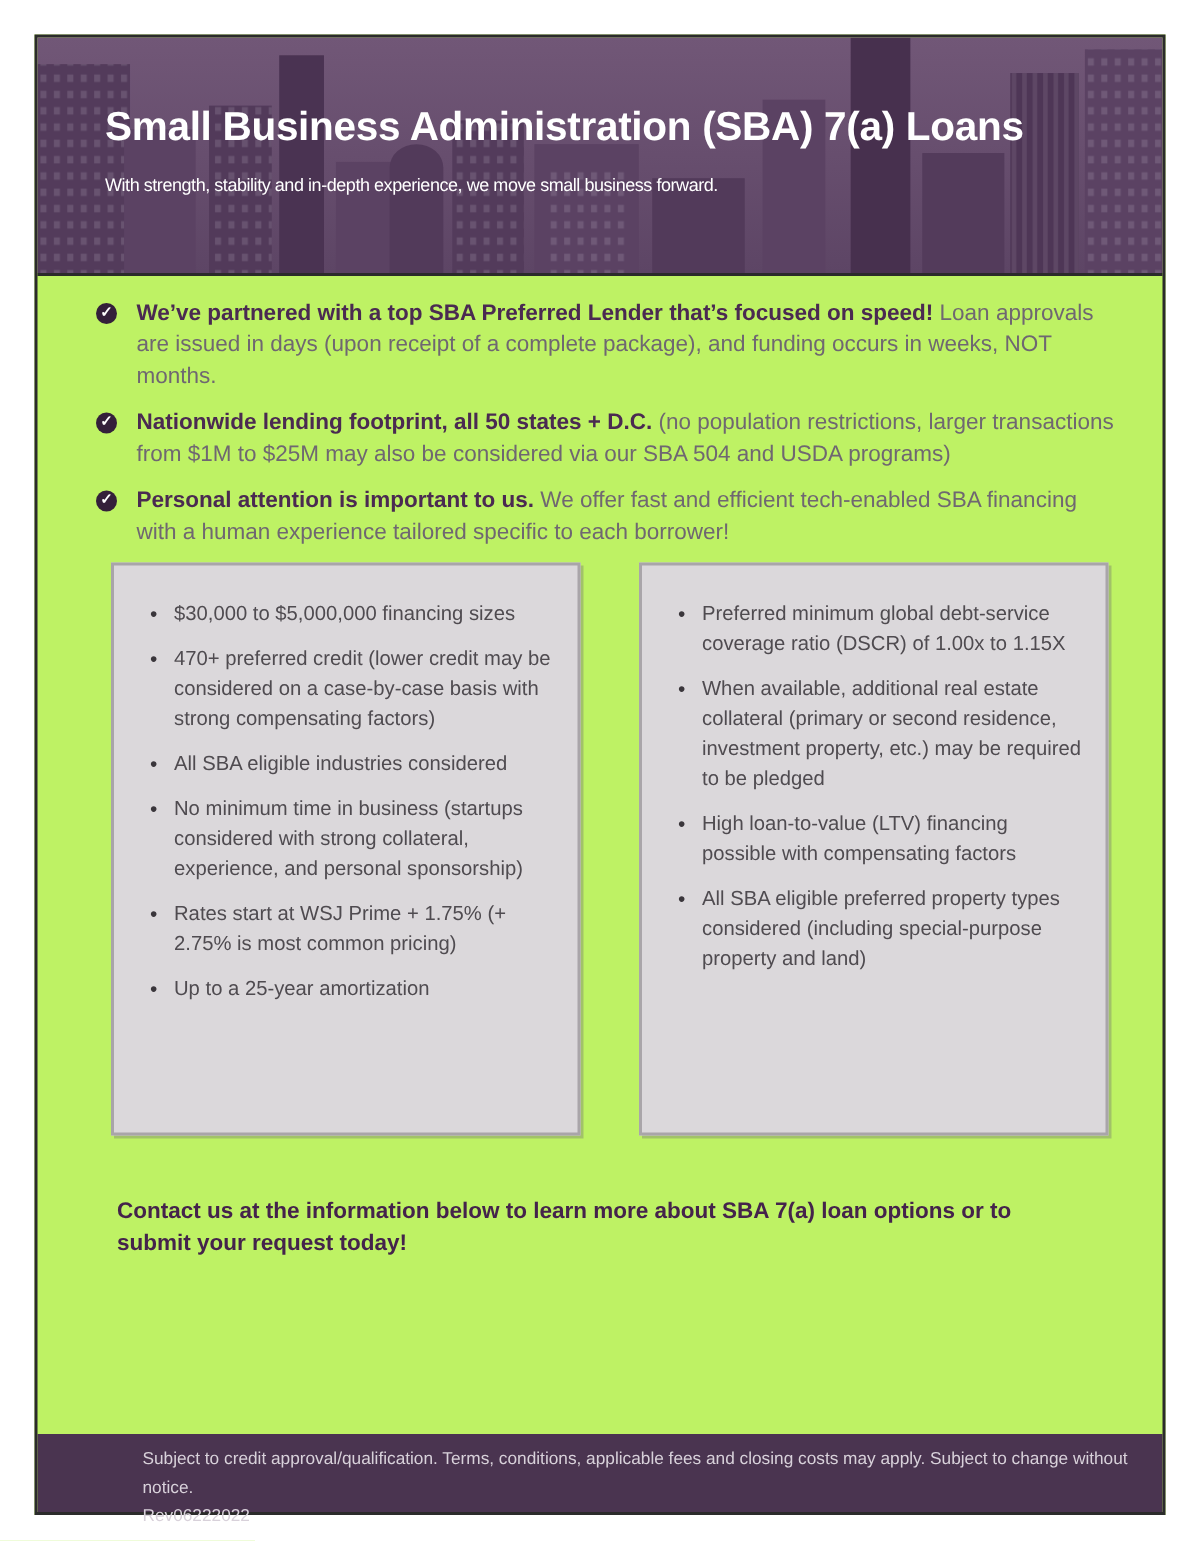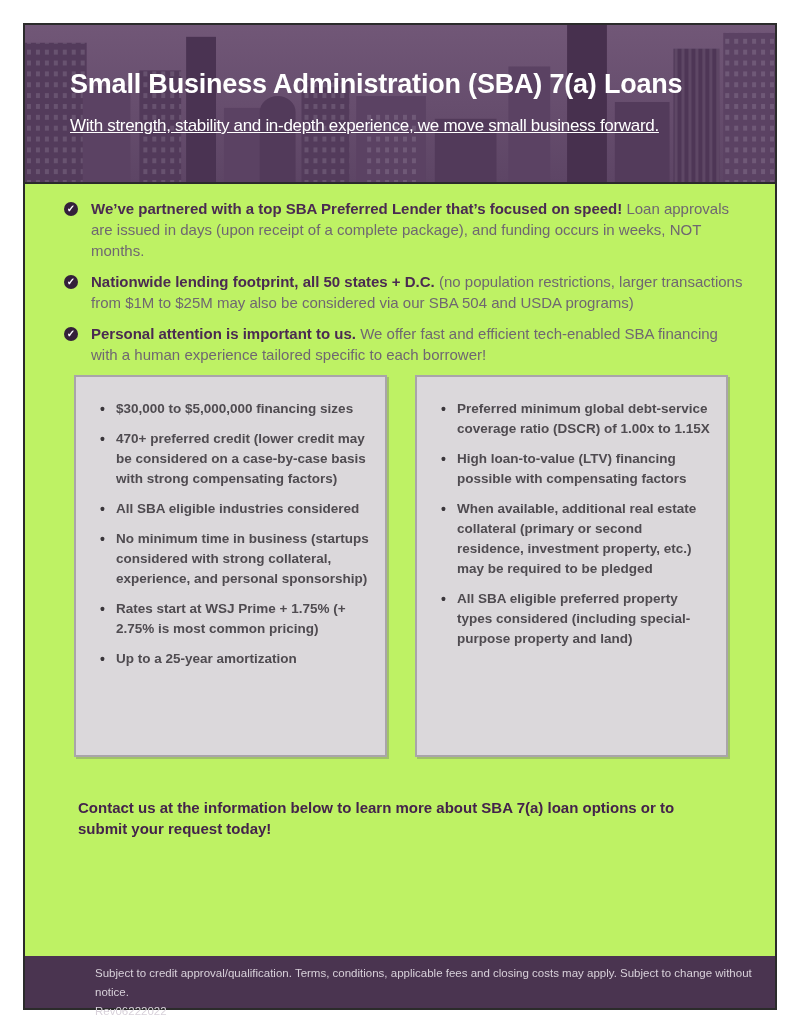--- a/index.html
+++ b/index.html
@@ -28,40 +28,39 @@
   .hero svg { position: absolute; inset: 0; width: 100%; height: 100%; }
   .hero-text {
     position: absolute; left: 45px; top: 44px; right: 20px;
     color: #ffffff;
   }
   .hero-title {
     font-size: 27px; font-weight: bold; letter-spacing: -0.2px;
     white-space: nowrap;
   }
   .hero-subtitle {
-    margin-top: 16px; font-size: 17px; letter-spacing: -0.3px;
+    margin-top: 16px; font-size: 12px; letter-spacing: -0.3px;
     white-space: nowrap;
-    text-decoration: underline;
   }
   
   .highlights { padding: 14px 30px 0 39px; }
   .highlight-item { display: flex; margin-bottom: 10px; }
   .check-icon {
     flex: 0 0 14px; width: 14px; height: 14px;
     margin: 4px 13px 0 0;
     background: #34203a; border-radius: 50%;
     color: #ffffff; font-size: 10px; font-weight: bold;
     display: flex; align-items: center; justify-content: center;
     line-height: 1;
   }
   .highlight-text { font-size: 15px; line-height: 21px; color: #6f6771; }
   .highlight-text b { color: #4a2a51; }
   .highlight-text .u { }
   
-  .boxes { display: flex; gap: 28px; margin: 9px 0 0 49px; font-weight: bold; }
+  .boxes { display: flex; gap: 39px; margin: 9px 0 0 49px; }
   .feature-box {
     width: 313px; height: 382px;
     background: #dbd8db;
     border: 2px solid #a9a5a9;
     box-shadow: 2px 2px 0 rgba(110,105,112,0.35);
     padding: 22px 14px 0 22px;
     overflow: hidden;
   }
   .feature-box ul { list-style: none; }
   .feature-box li {
@@ -172,22 +171,22 @@
         <li>All SBA eligible industries considered</li>
         <li>No minimum time in business (startups considered with strong collateral, experience, and personal sponsorship)</li>
         <li>Rates start at WSJ Prime + 1.75% (+ 2.75% is most common pricing)</li>
         <li>Up to a 25-year amortization</li>
       </ul>
     </div>
 
     <div class="feature-box">
       <ul>
         <li>Preferred minimum global debt-service coverage ratio (DSCR) of 1.00x to 1.15X</li>
+        <li>When available, additional real estate collateral (primary or second residence, investment property, etc.) may be required to be pledged</li>
         <li>High loan-to-value (LTV) financing possible with compensating factors</li>
-        <li>When available, additional real estate collateral (primary or second residence, investment property, etc.) may be required to be pledged</li>
         <li>All SBA eligible preferred property types considered (including special-purpose property and land)</li>
       </ul>
     </div>
 
   </div>
 
   <div class="contact">Contact us at the information below to learn more about SBA 7(a) loan options or to submit your request today!</div>
 
   <div class="footer">
     <div>Subject to credit approval/qualification. Terms, conditions, applicable fees and closing costs may apply. Subject to change without notice.</div>

